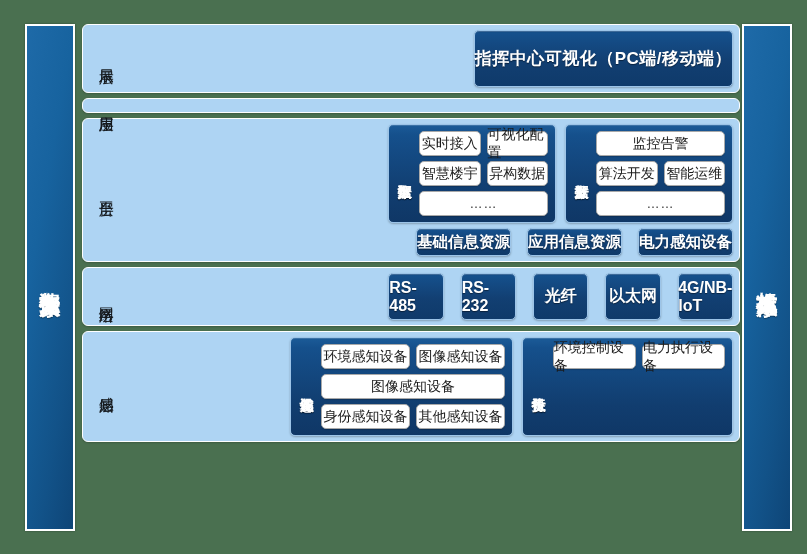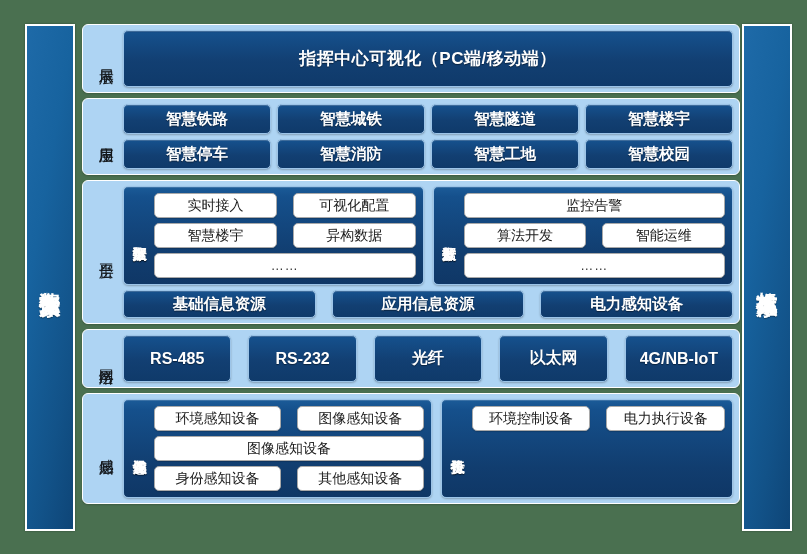--- a/index.html
+++ b/index.html
@@ -59,21 +59,21 @@
     display:flex;align-items:center;justify-content:center;
     color:#14181c;
     font-size:15px;
     font-weight:400;
     line-height:1.22;
     writing-mode:vertical-rl;
     text-orientation:upright;
     white-space:nowrap;
     letter-spacing:1px;
   }
-  .layer-body{flex:1 1 auto;display:flex;flex-direction:column;gap:5px;min-width:0;}
+  .layer-body{flex:1 1 auto;display:flex;flex-direction:column;gap:5px;min-width:0;align-items:flex-end;}
 
   
   .chip{
     background:linear-gradient(180deg,#1d5f9e 0%,#17559120 0%,#15508c 4%,#123f72 55%,#0f3a6a 100%);
     background-color:#13477e;
     border:1px solid #9cc4e8;
     border-radius:5px;
     color:#ffffff;
     font-size:15px;
     font-weight:700;
@@ -117,21 +117,21 @@
     box-shadow:inset 0 1px 0 rgba(255,255,255,.15),0 1px 2px rgba(0,0,0,.25);
   }
   .group-label{
     flex:0 0 17px;
     display:flex;align-items:center;justify-content:center;
     color:#ffffff;font-size:14px;font-weight:700;line-height:1.12;
     writing-mode:vertical-rl;text-orientation:upright;white-space:nowrap;
     text-shadow:0 1px 1px rgba(0,0,0,.4);
   }
   .group-grid{flex:1 1 auto;display:flex;flex-direction:column;gap:5px;min-width:0;}
-  .group-grid .grow{display:flex;gap:16px;}
+  .group-grid .grow{display:flex;gap:6px;}
   .group-grid .wchip{flex:1 1 0;height:25px;min-width:0;}
   .group-grid .wchip.full{flex:1 1 100%;}
   .dots{letter-spacing:1px;color:#333;font-size:13px;}
 
   .res-row{display:flex;gap:16px;}
   .res-row .chip{flex:1 1 0;height:28px;min-width:0;font-size:15.5px;}
 
   
   .net-row{display:flex;gap:17px;}
   .net-row .chip{flex:1 1 0;height:47px;min-width:0;font-size:16px;}
@@ -158,34 +158,20 @@
 
     <div class="layer">
       <div class="layer-label">展示层</div>
       <div class="layer-body">
         <div class="chip display-bar">指挥中心可视化（PC端/移动端）</div>
       </div>
     </div>
 
     <div class="layer">
       <div class="layer-label">应用层</div>
-      <div class="layer-body">
-        <div class="app-row">
-          <div class="chip">智慧铁路</div>
-          <div class="chip">智慧城铁</div>
-          <div class="chip">智慧隧道</div>
-          <div class="chip">智慧楼宇</div>
-        </div>
-        <div class="app-row">
-          <div class="chip">智慧停车</div>
-          <div class="chip">智慧消防</div>
-          <div class="chip">智慧工地</div>
-          <div class="chip">智慧校园</div>
-        </div>
-      </div>
     </div>
 
     <div class="layer">
       <div class="layer-label">平台层</div>
       <div class="layer-body">
 
         <div class="platform-top">
 
           <div class="group">
             <div class="group-label">数据汇聚</div>

